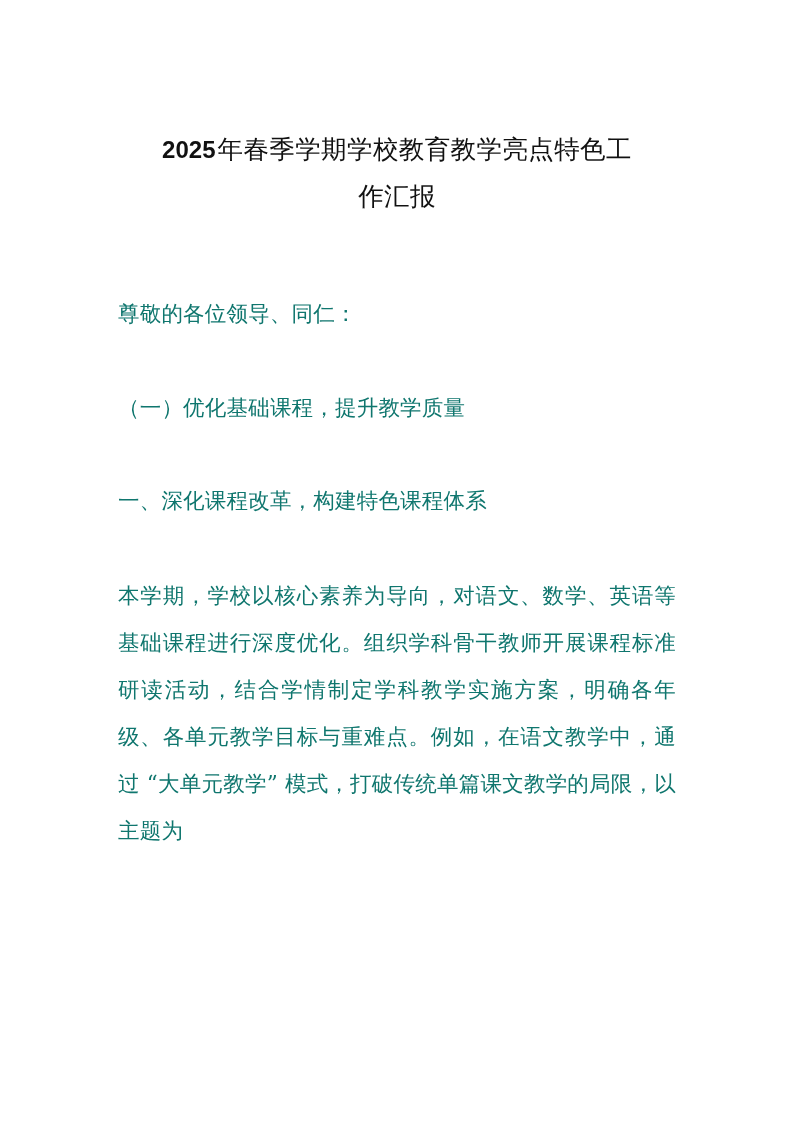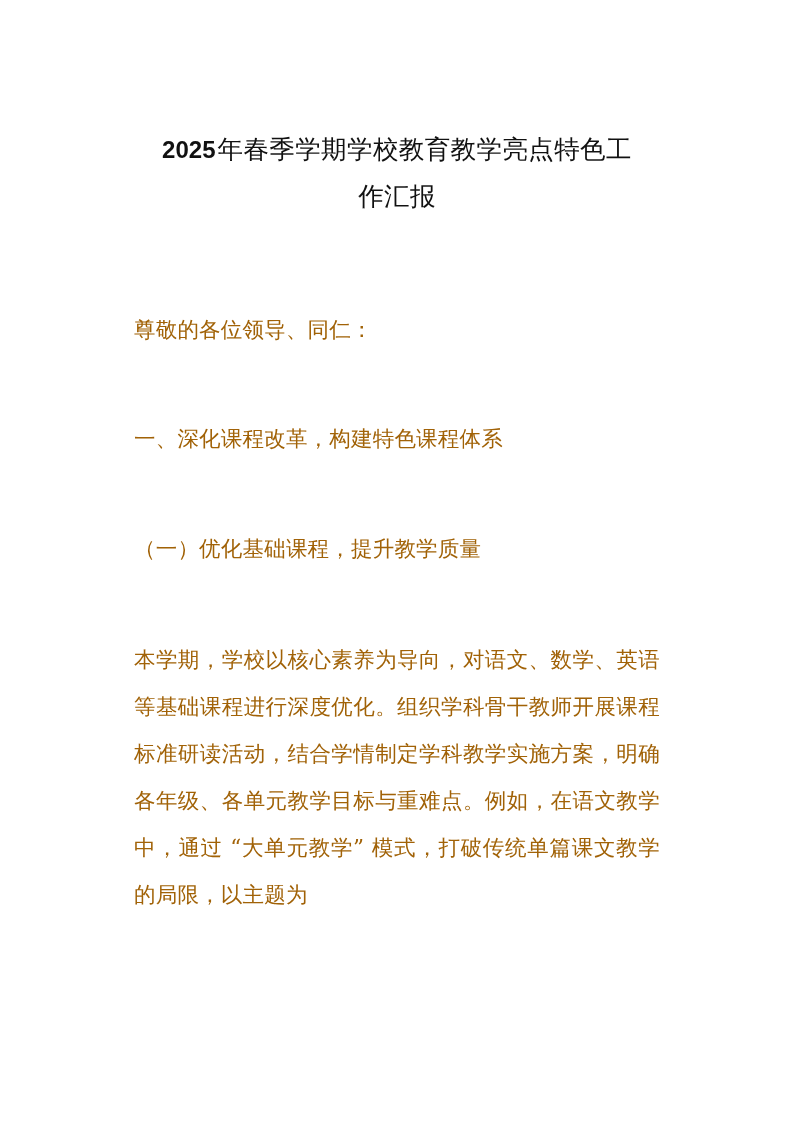--- a/index.html
+++ b/index.html
@@ -50,27 +50,27 @@
   .doc-title .year {
     font-family: "Liberation Sans", "DejaVu Sans", sans-serif;
     font-weight: 700;
     font-size: 24px;
     letter-spacing: 0;
     padding-right: 2px;
   }
 
   
   .para {
-    margin: 16px;
+    margin: 0;
     font-size: 21.5px;
     line-height: 47px;
     text-align: justify;
     text-justify: inter-ideograph;
     letter-spacing: 0.2px;
-    color: #a16207;
+    color: #0f766e;
     font-family: "DejaVu Serif", "Liberation Serif", serif;
   }
 
   .para .num {
     font-family: "Liberation Sans", "DejaVu Sans", sans-serif;
     font-weight: 700;
     font-size: 20px;
     letter-spacing: 0;
     padding: 0 2px;
   }
@@ -104,20 +104,20 @@
 <body>
 
 <div class="page">
   <div class="content">
 
     <h1 class="doc-title"><span class="year">2025</span><span>年春季学期学校教育教学亮点特色工</span><br><span>作汇报</span></h1>
 
     <p class="para salutation">尊敬的各位领导、同仁：</p>
 
 
+    <p class="para heading-2">（一）优化基础课程，提升教学质量</p>
+
     <p class="para heading-1">一、深化课程改革，构建特色课程体系</p>
-
-    <p class="para heading-2">（一）优化基础课程，提升教学质量</p>
 
     <p class="para body-para clipped">本学期，学校以核心素养为导向，对语文、数学、英语等基础课程进行深度优化。组织学科骨干教师开展课程标准研读活动，结合学情制定学科教学实施方案，明确各年级、各单元教学目标与重难点。例如，在语文教学中，通过 “大单元教学” 模式，打破传统单篇课文教学的局限，以主题为</p>
 
   </div>
 </div>
 
 </body></html>

